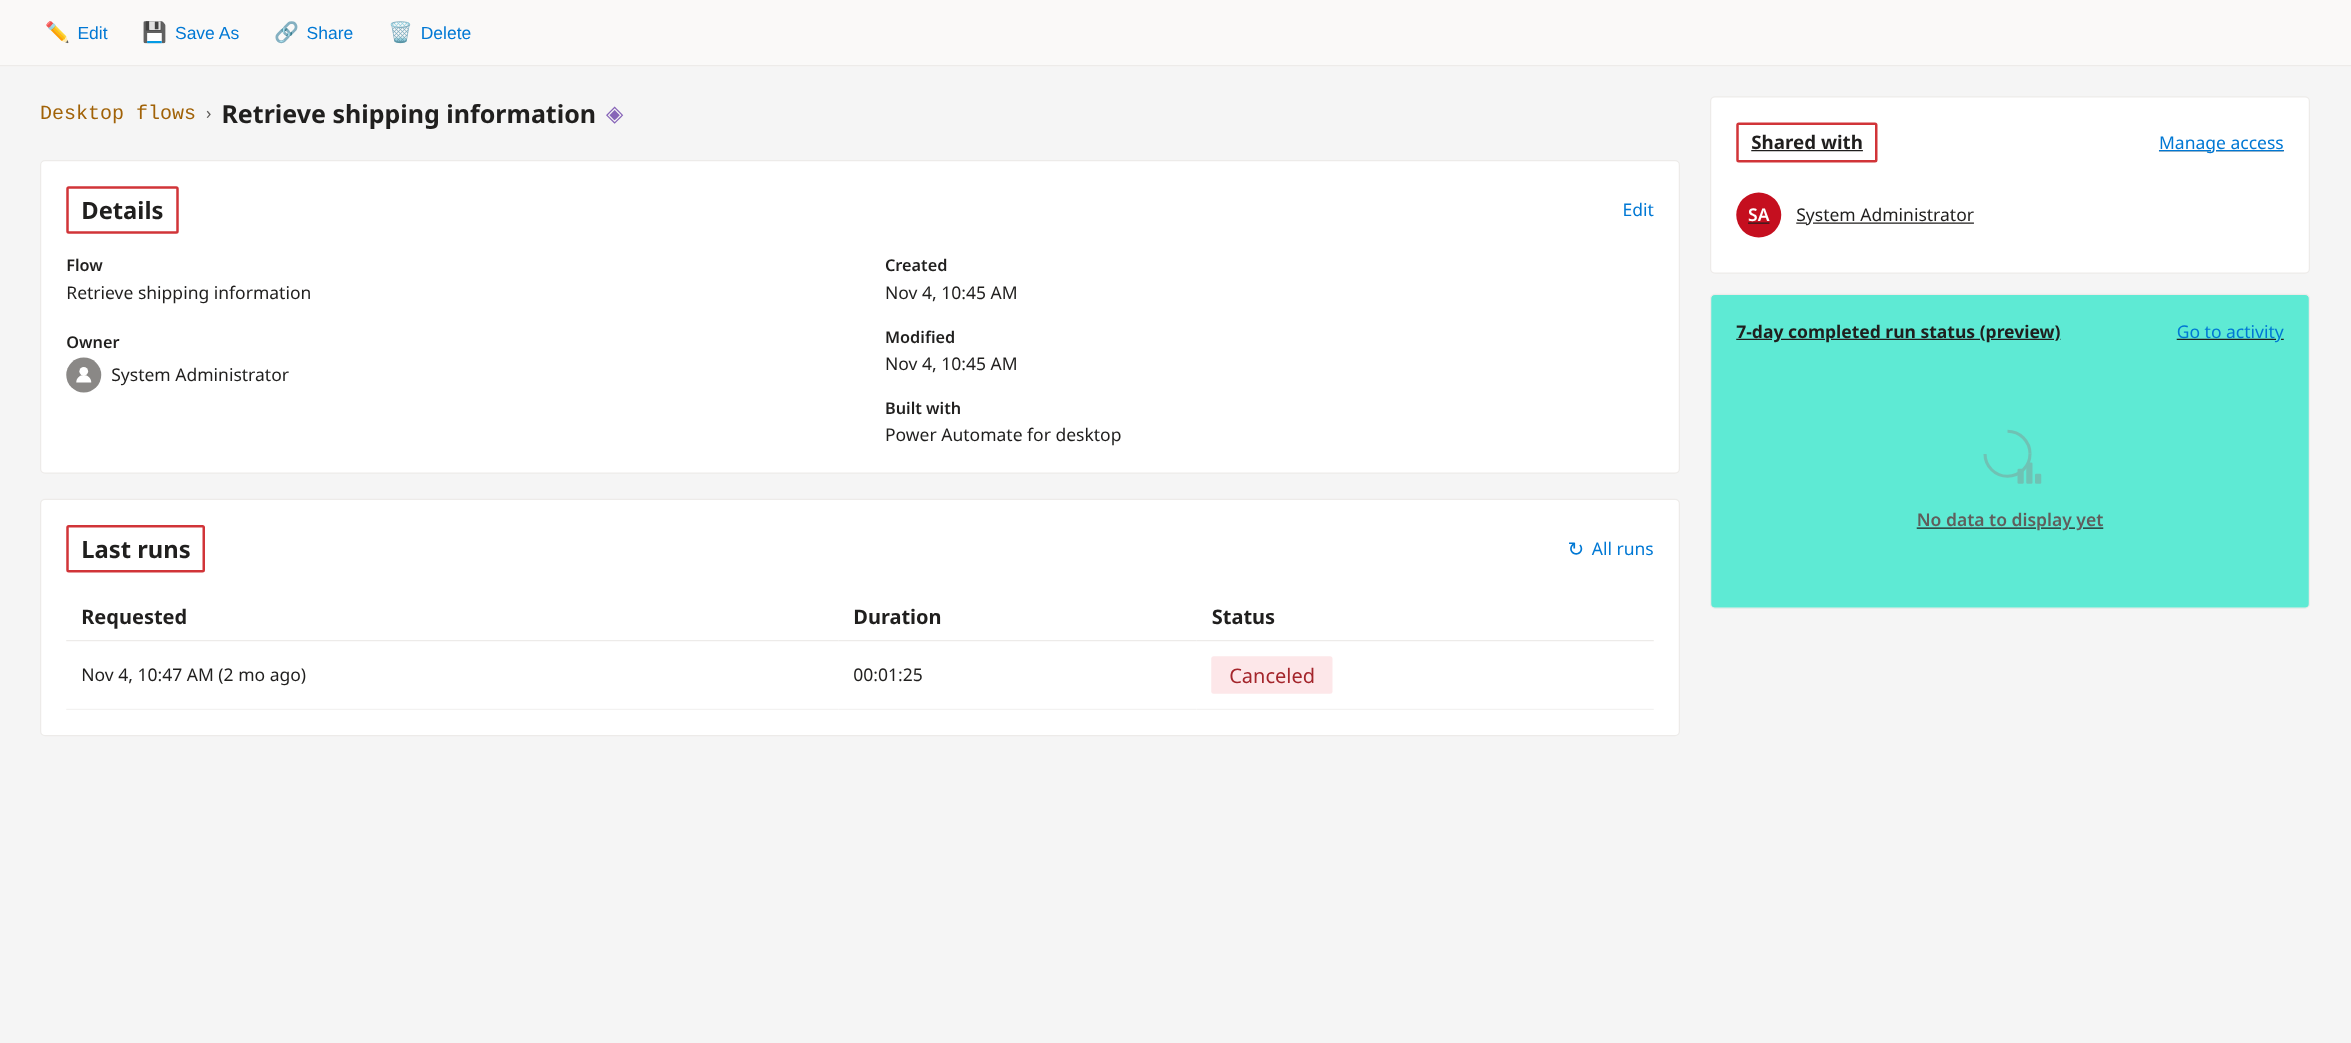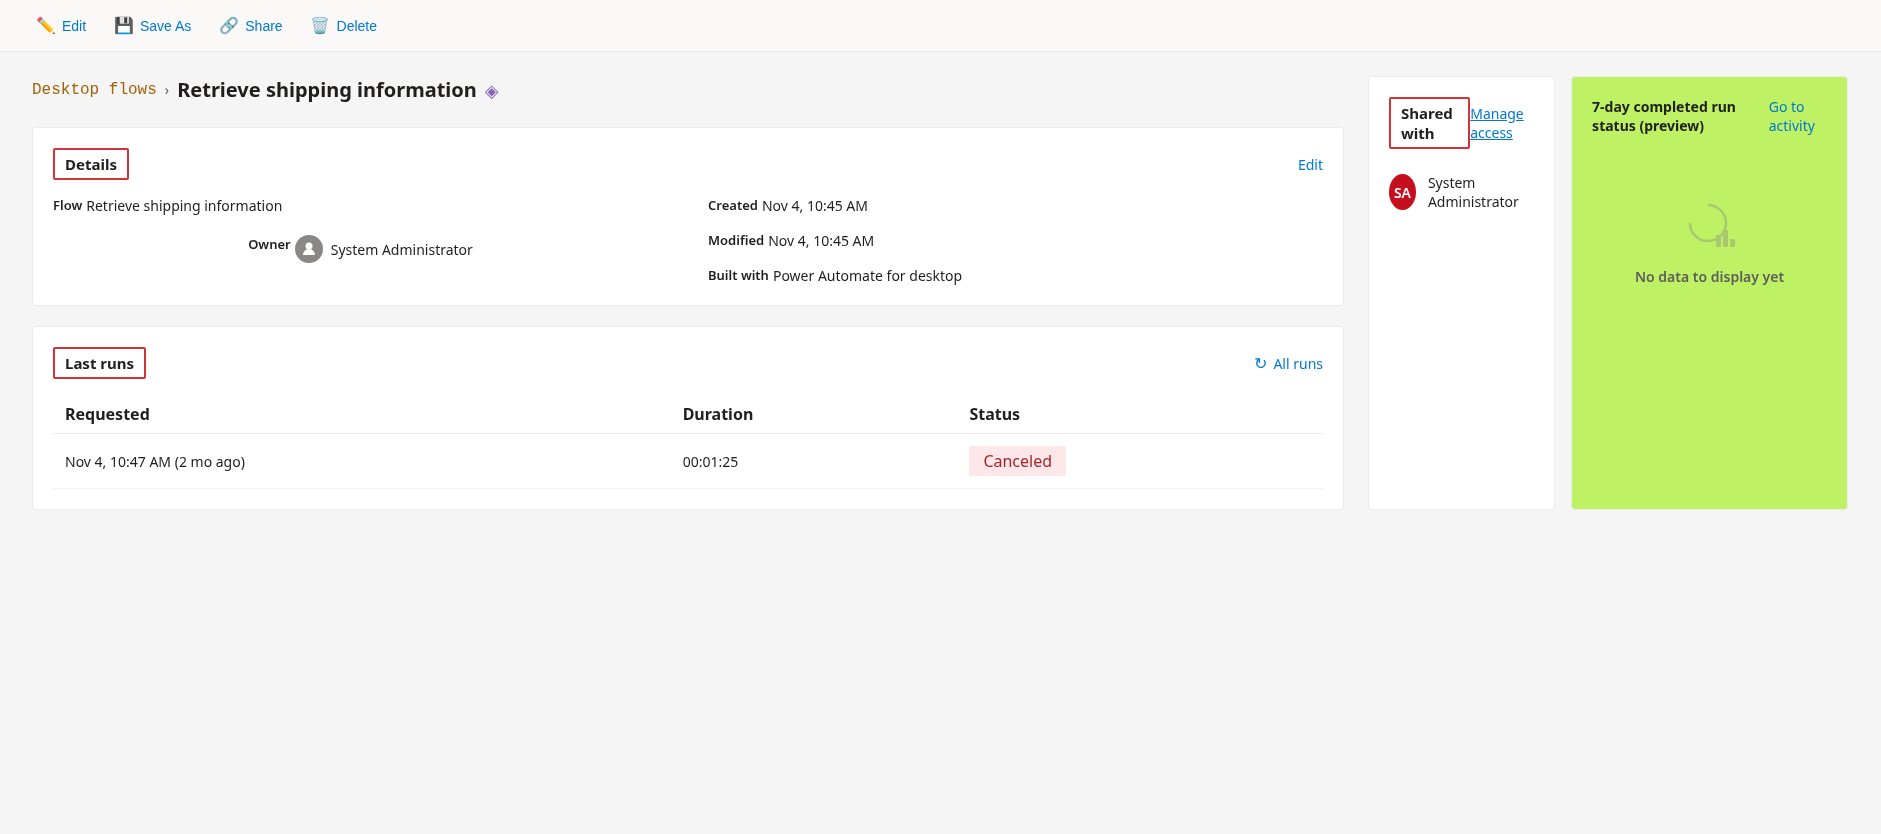--- a/index.html
+++ b/index.html
@@ -81,40 +81,40 @@
     }
 
     .card-header {
       display: flex;
       align-items: center;
       justify-content: space-between;
       margin-bottom: 16px;
     }
     .card-title {
       font-weight: 700;
-      font-size: 15px;
+      font-size: 19px;
       color: #201f1e;
       border: 2px solid #d13438;
       padding: 4px 10px;
       border-radius: 2px;
     }
     .card-edit-link {
       color: #0078d4;
       text-decoration: none;
       cursor: pointer;
       font-size: 14px;
     }
 
     
     .details-grid {
       display: grid;
       grid-template-columns: 1fr 1fr;
       gap: 20px 40px;
     }
-    .detail-group { display: flex; gap: 4px; }
+    .detail-group { display: flex; flex-direction: column; gap: 4px; }
     .detail-label { font-weight: 600; font-size: 13px; color: #201f1e; }
     .detail-value { font-size: 14px; color: #201f1e; }
 
     .owner-row {
       display: flex;
       align-items: center;
       gap: 8px;
     }
     .owner-avatar {
       width: 28px;
@@ -165,22 +165,23 @@
       padding: 4px 14px;
       border-radius: 2px;
       font-size: 16px;
       display: inline-block;
     }
 
     
     .right-column {
       width: 480px;
       display: flex;
-      flex-direction: row;
+      flex-direction: column;
       gap: 16px;
+      text-decoration: underline;
     }
 
     
     .shared-card {
       background: #ffffff;
       border: 1px solid #edebe9;
       border-radius: 4px;
       padding: 20px;
     }
     .shared-header {
@@ -218,21 +219,21 @@
       align-items: center;
       justify-content: center;
       color: white;
       font-size: 14px;
       font-weight: 600;
     }
     .user-name { font-size: 14px; color: #201f1e; }
 
     
     .run-status-card {
-      background: #bef264;
+      background: #5eead4;
       border: 1px solid #edebe9;
       border-radius: 4px;
       padding: 20px;
     }
     .run-status-header {
       display: flex;
       align-items: center;
       justify-content: space-between;
       margin-bottom: 20px;
     }

